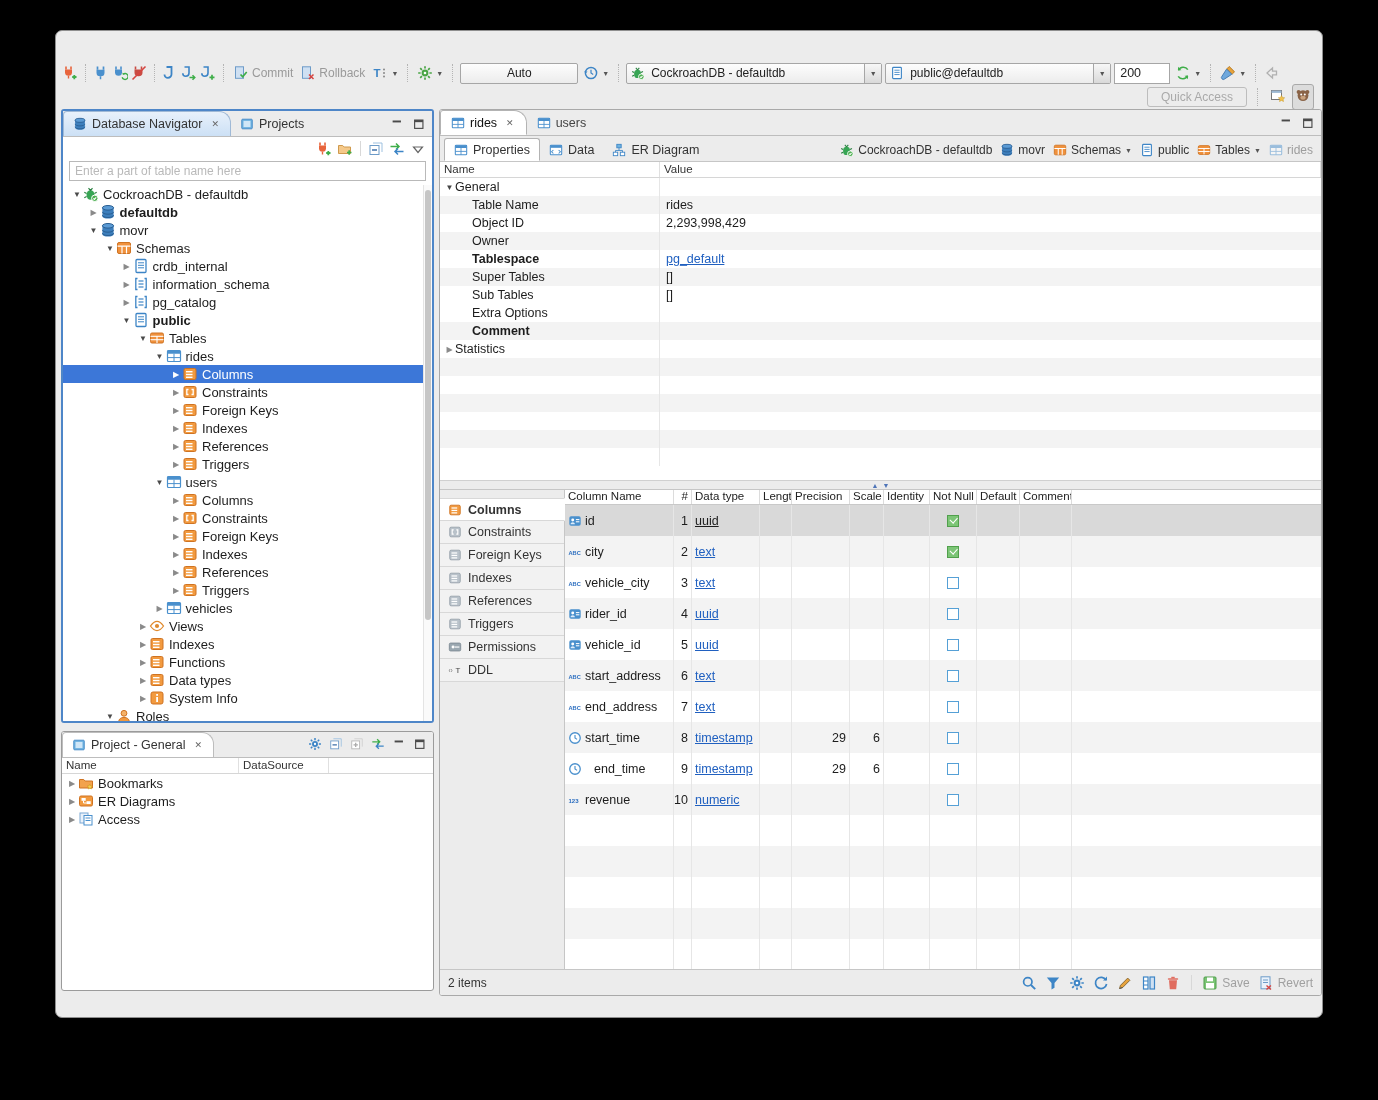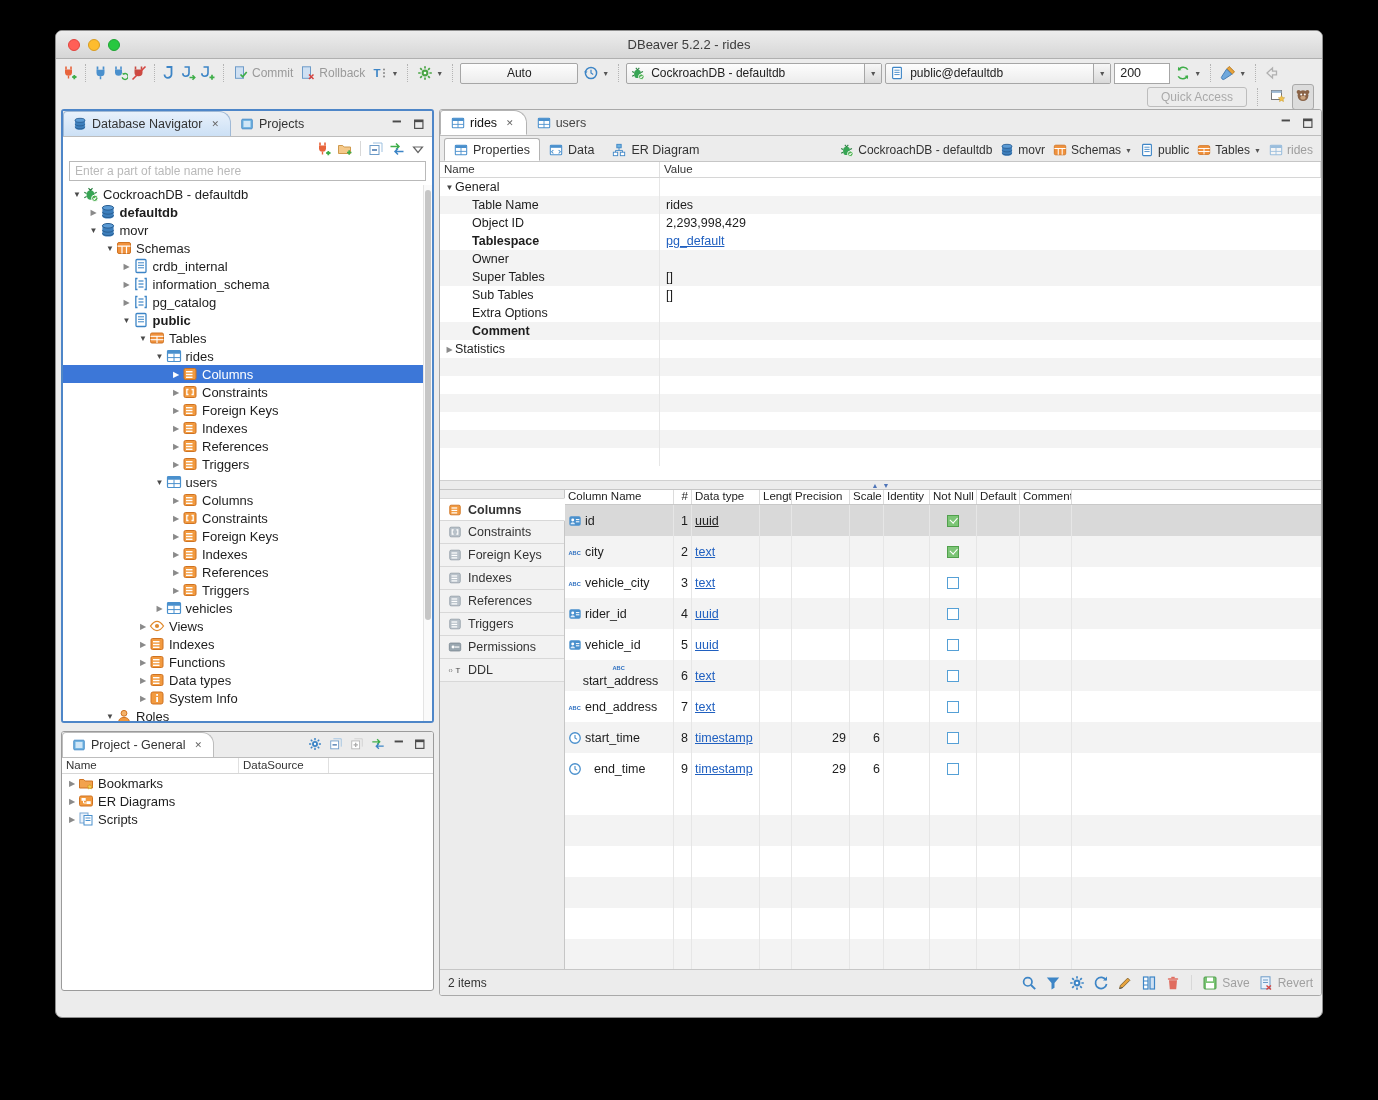--- a/index.html
+++ b/index.html
@@ -118,28 +118,20 @@
 .statusbar .sleft{padding-left:8px}
 .statusbar .scell{border-left:1px solid #c9c9c9;border-right:1px solid #c9c9c9;padding:2px 10px;margin-left:8px}
 .statusbar .grip{color:#b0b0b0;font-size:9px;letter-spacing:1px;margin-left:4px}
 .bold{font-weight:bold}
 </style>
 </head>
 <body>
 
 <div class="window">
 
-  <div class="titlebar">
-    <div class="lights">
-      <span class="light red"></span>
-      <span class="light yellow"></span>
-      <span class="light green"></span>
-    </div>
-    <span class="title">DBeaver 5.2.2 - rides</span>
-  </div>
 
   <div class="toolbar">
     <span class="ic">
         <svg viewBox="0 0 16 16" width="100%" height="100%">
           <path d="M4 1.5v3M9 1.5v3" stroke="#e8643c" stroke-width="1.6" fill="none"></path>
           <path d="M3 4.5h7v2.8a3.5 3.5 0 0 1-7 0z" fill="#e8643c"></path>
           <path d="M6.5 10.8v2.7" stroke="#e8643c" stroke-width="1.4" fill="none"></path>
           <path d="M10.2 12h4.3M12.3 9.9v4.3" stroke="#3fae49" stroke-width="1.8" fill="none"></path>
         </svg>
       </span>
@@ -834,21 +826,21 @@
         <div class="prow">
           <span class="arr">▶</span>
           <span class="ic">
             <svg viewBox="0 0 16 16" width="100%" height="100%">
               <rect x="2" y="2" width="8" height="10" fill="#eaf2fb" stroke="#7aa7d4"></rect>
               <rect x="6" y="4.5" width="8" height="9.5" fill="#fff" stroke="#4a90cd"></rect>
               <line x1="7.5" y1="7" x2="12.5" y2="7" stroke="#4a90cd"></line>
               <line x1="7.5" y1="9.5" x2="12.5" y2="9.5" stroke="#4a90cd"></line>
             </svg>
           </span>
-          <span class="tlabel">Scripts</span>
+          <span class="tlabel">Access</span>
         </div>
       </div>
   </div>
 
   <div class="editor">
     <div class="edittabs" id="edittabs">
         <div class="edittab active">
           <span class="ic sm">
             <svg viewBox="0 0 16 16" width="100%" height="100%">
               <rect x="1.5" y="2.5" width="13" height="11" rx="1" fill="#fff" stroke="#4a90cd" stroke-width="1.2"></rect>
@@ -1014,35 +1006,35 @@
           </div>
           <div class="proprow">
             <div class="pname">
               <span class="indent"></span>
               <span>Object ID</span>
             </div>
             <div class="pval">
               <span>2,293,998,429</span>
             </div>
           </div>
+          <div class="proprow stripe">
+            <div class="pname">
+              <span class="indent"></span>
+              <span>Owner</span>
+            </div>
+            <div class="pval"></div>
+          </div>
           <div class="proprow">
             <div class="pname">
               <span class="indent"></span>
               <span class="bold">Tablespace</span>
             </div>
             <div class="pval">
               <span class="plink">pg_default</span>
             </div>
-          </div>
-          <div class="proprow stripe">
-            <div class="pname">
-              <span class="indent"></span>
-              <span>Owner</span>
-            </div>
-            <div class="pval"></div>
           </div>
           <div class="proprow stripe">
             <div class="pname">
               <span class="indent"></span>
               <span>Super Tables</span>
             </div>
             <div class="pval">
               <span>[]</span>
             </div>
           </div>
@@ -1323,21 +1315,21 @@
               <div class="dc num" style="width: 58px;"></div>
               <div class="dc num" style="width: 34px;"></div>
               <div class="dc" style="width: 46px;"></div>
               <div class="dc ctr" style="width: 47px;">
                 <span class="cb"></span>
               </div>
               <div class="dc" style="width: 43px;"></div>
               <div class="dc" style="width: 52px;"></div>
             </div>
             <div class="drow stripe">
-              <div class="dc" style="width: 109px; flex-direction: column;">
+              <div class="dc" style="width: 109px;">
                 <span class="ic sm">
                   <svg viewBox="0 0 16 16" width="100%" height="100%">
                     <text x="0.5" y="11" font-size="6.5" font-weight="bold" fill="#2d6fc0" font-family="sans-serif">ABC</text>
                   </svg>
                 </span>
                 <span style="margin-left: 3px;">start_address</span>
               </div>
               <div class="dc num" style="width: 18px;">6</div>
               <div class="dc" style="width: 68px;">
                 <span class="dlink">text</span>
@@ -1416,20 +1408,43 @@
               <div class="dc" style="width: 32px;"></div>
               <div class="dc num" style="width: 58px;">29</div>
               <div class="dc num" style="width: 34px;">6</div>
               <div class="dc" style="width: 46px;"></div>
               <div class="dc ctr" style="width: 47px;">
                 <span class="cb"></span>
               </div>
               <div class="dc" style="width: 43px;"></div>
               <div class="dc" style="width: 52px;"></div>
             </div>
+            <div class="drow stripe">
+              <div class="dc" style="width: 109px;">
+                <span class="ic sm">
+                  <svg viewBox="0 0 16 16" width="100%" height="100%">
+                    <text x="0.5" y="11" font-size="7" font-weight="bold" fill="#2d6fc0" font-family="sans-serif">123</text>
+                  </svg>
+                </span>
+                <span style="margin-left: 3px;">revenue</span>
+              </div>
+              <div class="dc num" style="width: 18px;">10</div>
+              <div class="dc" style="width: 68px;">
+                <span class="dlink">numeric</span>
+              </div>
+              <div class="dc" style="width: 32px;"></div>
+              <div class="dc num" style="width: 58px;"></div>
+              <div class="dc num" style="width: 34px;"></div>
+              <div class="dc" style="width: 46px;"></div>
+              <div class="dc ctr" style="width: 47px;">
+                <span class="cb"></span>
+              </div>
+              <div class="dc" style="width: 43px;"></div>
+              <div class="dc" style="width: 52px;"></div>
+            </div>
             <div class="drow">
               <div class="dc" style="width: 109px;"></div>
               <div class="dc" style="width: 18px;"></div>
               <div class="dc" style="width: 68px;"></div>
               <div class="dc" style="width: 32px;"></div>
               <div class="dc" style="width: 58px;"></div>
               <div class="dc" style="width: 34px;"></div>
               <div class="dc" style="width: 46px;"></div>
               <div class="dc" style="width: 47px;"></div>
               <div class="dc" style="width: 43px;"></div>

